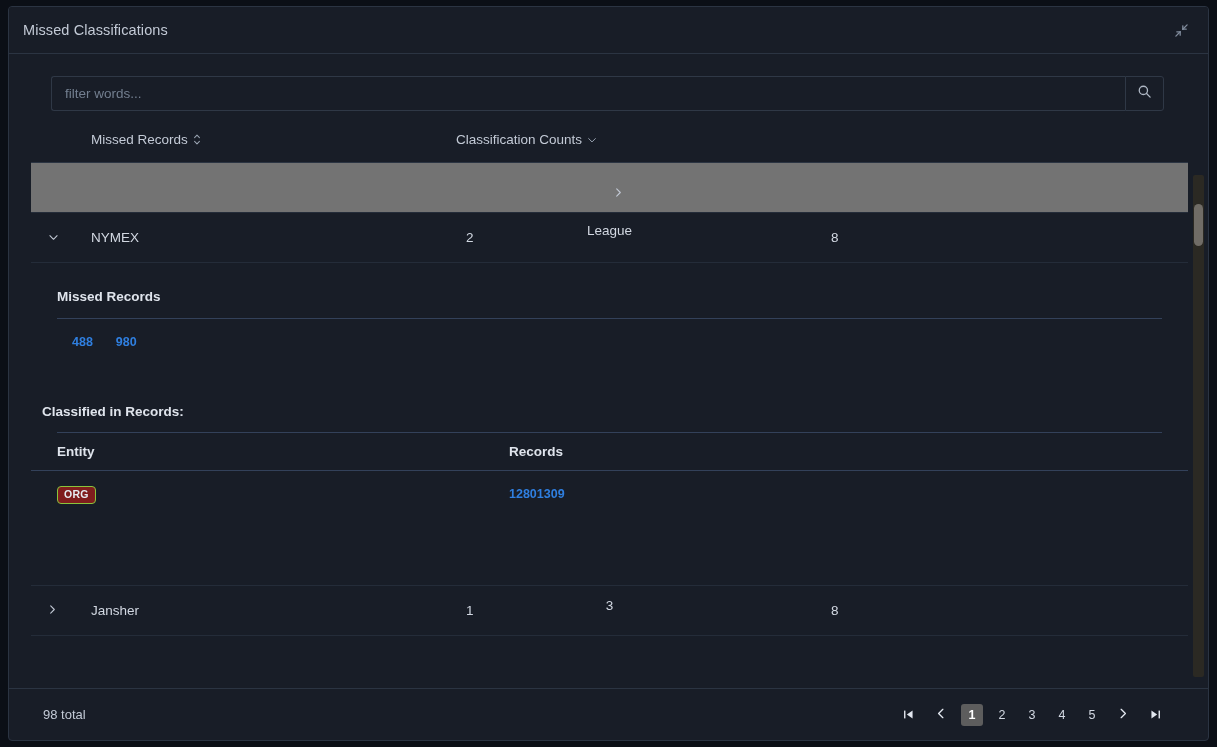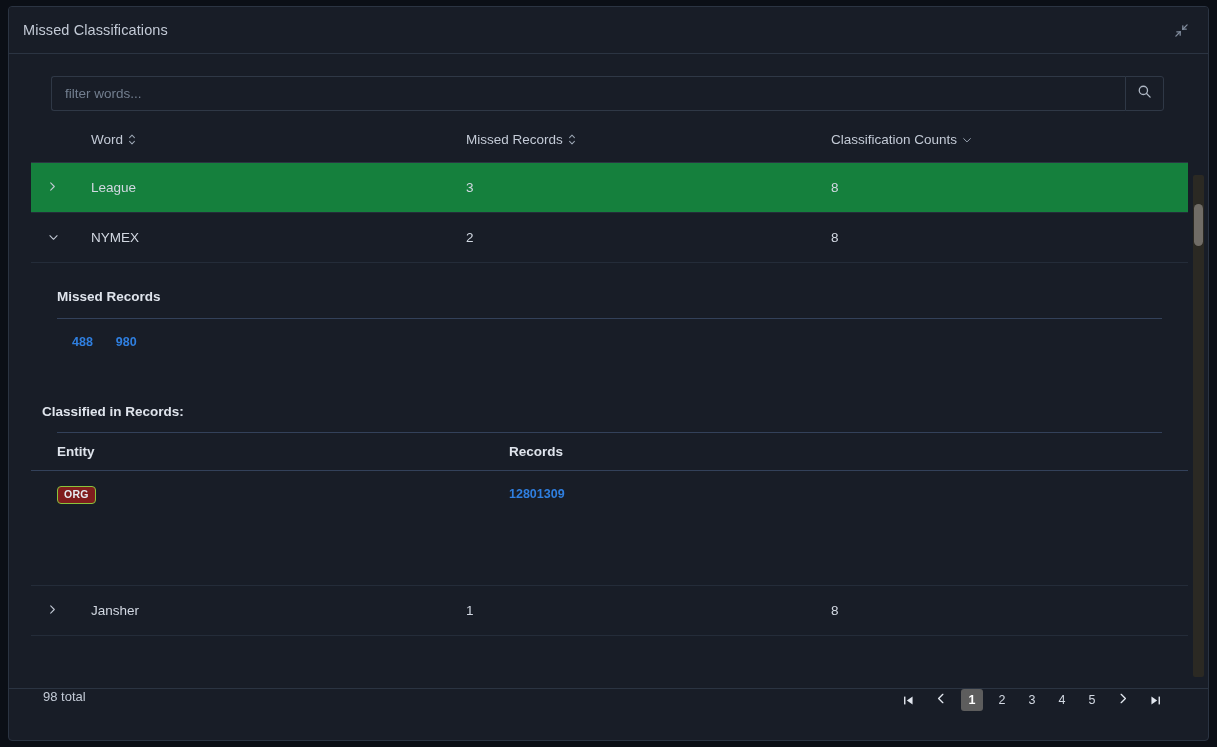--- a/index.html
+++ b/index.html
@@ -113,21 +113,21 @@
   }
   .row {
     display: flex;
     align-items: center;
     height: 50px;
     border-bottom: 1px solid #242c39;
     font-size: 13.5px;
     color: #d2d8e2;
     cursor: pointer;
   }
-  .row.hovered { background: #15803d; }
+  .row.hovered { background: #737373; flex-direction: column; }
   .row .toggle {
     flex: 0 0 60px;
     display: flex; align-items: center;
     padding-left: 17px;
     color: #c3cad6;
   }
   .row .cell-word   { flex: 0 0 375px; }
   .row .cell-missed { flex: 0 0 365px; }
   .row .cell-counts { flex: 1 1 auto; }
 
@@ -221,21 +221,21 @@
     width: 9px; height: 42px;
     background: #706c66;
     border-radius: 5px;
   }
 
   
   .footer {
     flex: 0 0 52px;
     border-top: 1px solid #2b3442;
     display: flex;
-    align-items: flex-start;
+    align-items: center;
     padding: 0 36px 0 34px;
   }
   .total-text {
     font-size: 13px;
     color: #c3cad6;
   }
   .footer-spacer { flex: 1 1 auto; }
   .pager { display: flex; align-items: center; gap: 0px; }
   .pg {
     min-width: 22px; height: 22px;
@@ -279,29 +279,20 @@
             <path d="M10.2 10.2 L14 14" stroke-linecap="round"></path>
         </svg>
       </span>
     </div>
   </div>
 
   <div class="table-wrap">
 
     <div class="thead">
       <div class="th col-toggle"></div>
-      <div class="th col-word">
-        <span>Word</span>
-        <span class="sort-ico">
-          <svg width="8" height="13" viewBox="0 0 8 14" fill="none" stroke="currentColor" stroke-width="1.1" stroke-linecap="round" stroke-linejoin="round">
-            <path d="M1.4 5 L4 2.2 L6.6 5"></path>
-              <path d="M1.4 9 L4 11.8 L6.6 9"></path>
-          </svg>
-        </span>
-      </div>
       <div class="th col-missed">
         <span>Missed Records</span>
         <span class="sort-ico">
           <svg width="8" height="13" viewBox="0 0 8 14" fill="none" stroke="currentColor" stroke-width="1.1" stroke-linecap="round" stroke-linejoin="round">
             <path d="M1.4 5 L4 2.2 L6.6 5"></path>
               <path d="M1.4 9 L4 11.8 L6.6 9"></path>
           </svg>
         </span>
       </div>
       <div class="th col-counts">

